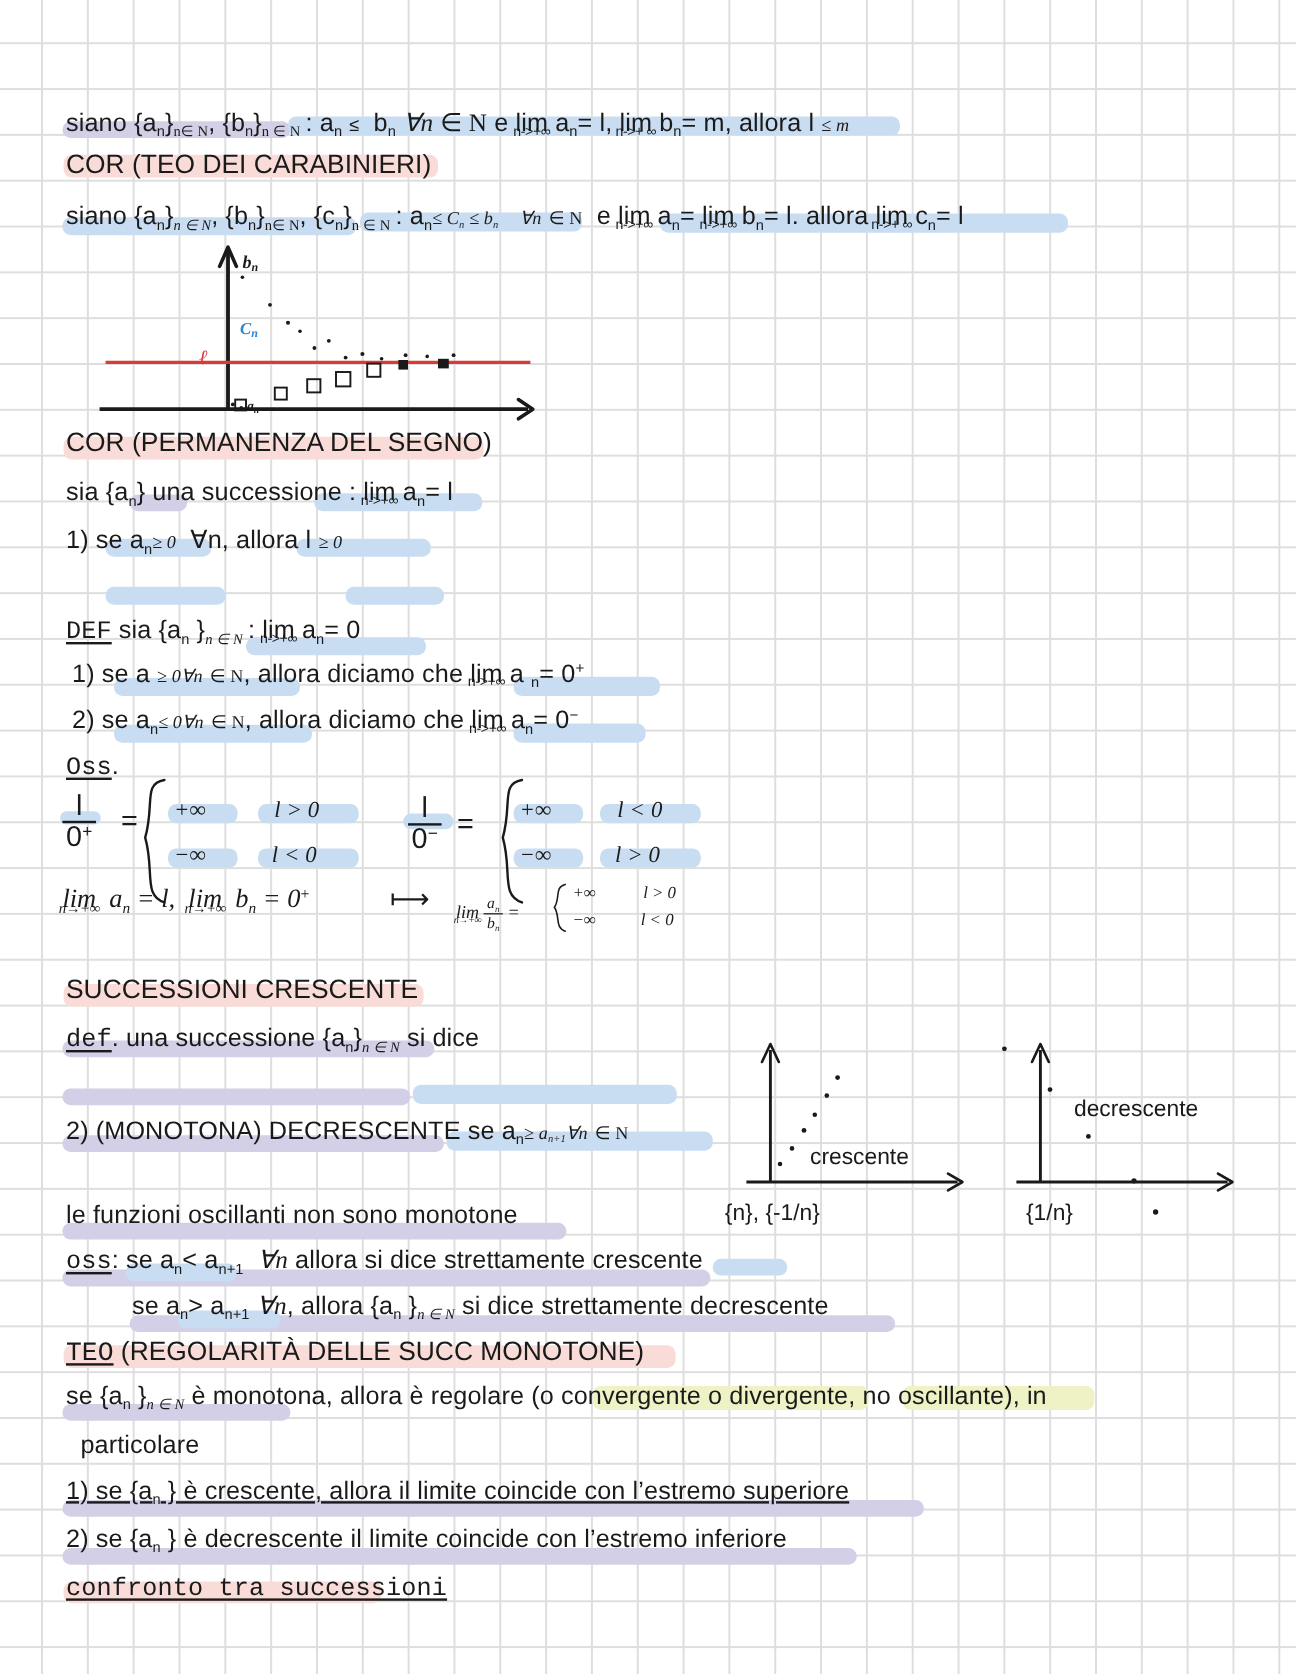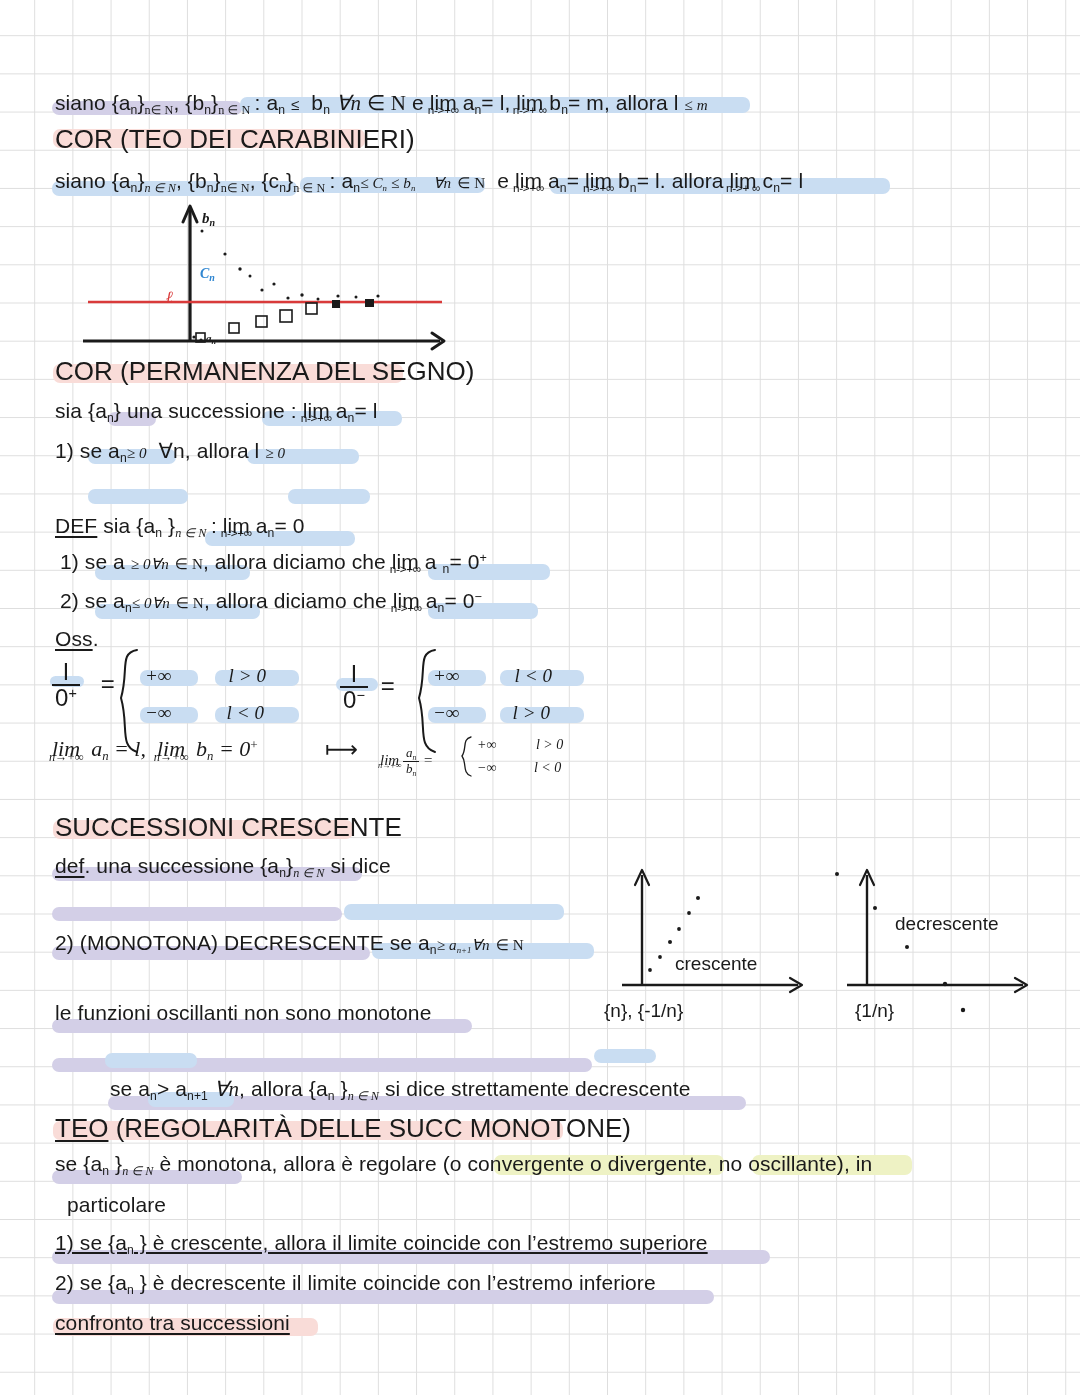--- a/index.html
+++ b/index.html
@@ -19,37 +19,37 @@
       linear-gradient(to bottom, #dedede 1.3px, transparent 1.3px);
     background-size:38.2px 38.2px;
     background-position:-4px -3px;
     pointer-events:none;
   }
   #sheet{position:absolute;inset:0;}
 
   
   .line{position:absolute;white-space:nowrap;line-height:1;}
   .t{font-size:21px;letter-spacing:.1px;}
-  .cap{font-size:26px;}
+  .cap{font-size:22px;}
 
   
   .hl{ position:absolute; z-index:0; border-radius:7px; }
   .hl-blue{background:#c9ddf2;}
   .hl-pink{background:#f9dcd8;}
   .hl-lav{background:#d3cfe7;}
   .hl-yel{background:#eef2c4;}
   .txt{position:relative;z-index:2;}
 
   
   .sub{font-size:.58em;vertical-align:-0.35em;}
   .sup{font-size:.6em;vertical-align:0.55em;}
   .it{font-family:"Liberation Serif", serif;font-style:italic;}
   .itn{font-family:"Liberation Serif", serif;font-style:normal;}
   .sm{font-size:.72em;}
-  .u{text-decoration:underline;text-underline-offset:3px;}
+  .u{text-decoration:underline;text-underline-offset:3px;font-family:Liberation Mono, monospace;}
 
   
   .lim{display:inline-block;position:relative;text-align:left;vertical-align:baseline;}
   .lim .und{position:absolute;left:50%;transform:translateX(-50%);top:1.02em;font-size:.56em;white-space:nowrap;letter-spacing:-0.3px;}
 
   
   .frac{display:inline-block;text-align:center;vertical-align:middle;line-height:1.02;}
   .frac .num{display:block;padding:0 3px;}
   .frac .den{display:block;border-top:2px solid #1a1a1a;padding:0 3px;}
 
@@ -287,20 +287,23 @@
   </svg>
 
   <div class="hl hl-lav" style="left:52px;top:1019px;width:420px;height:14px;"></div>
   <div class="line t" style="left:55px;top:1002px;">
     <span class="txt">le funzioni oscillanti non sono monotone</span>
   </div>
 
   <div class="hl hl-lav" style="left:52px;top:1058px;width:540px;height:14px;"></div>
   <div class="hl hl-blue" style="left:105px;top:1053px;width:92px;height:15px;"></div>
   <div class="hl hl-blue" style="left:594px;top:1049px;width:62px;height:14px;"></div>
+  <div class="line t" style="left:55px;top:1040px;">
+    <span class="txt"><span class="u">oss</span>: se a<span class="sub">n</span>&lt; a<span class="sub">n+1</span> &nbsp;<span class="it">∀n</span> allora si dice strettamente crescente</span>
+  </div>
 
   <div class="hl hl-lav" style="left:108px;top:1096px;width:638px;height:14px;"></div>
   <div class="hl hl-blue" style="left:148px;top:1092px;width:86px;height:15px;"></div>
   <div class="line t" style="left:110px;top:1078px;">
     <span class="txt">se a<span class="sub">n</span>&gt; a<span class="sub">n+1</span> <span class="it">∀n</span>, allora {a<span class="sub">n</span> }<span class="sub it">n ∈ N</span> si dice strettamente decrescente</span>
   </div>
 
   <div class="hl hl-pink" style="left:53px;top:1121px;width:510px;height:19px;"></div>
   <div class="line cap" style="left:55px;top:1115px;">
     <span class="txt"><span class="u">TEO</span> (REGOLARITÀ DELLE SUCC MONOTONE)</span>

